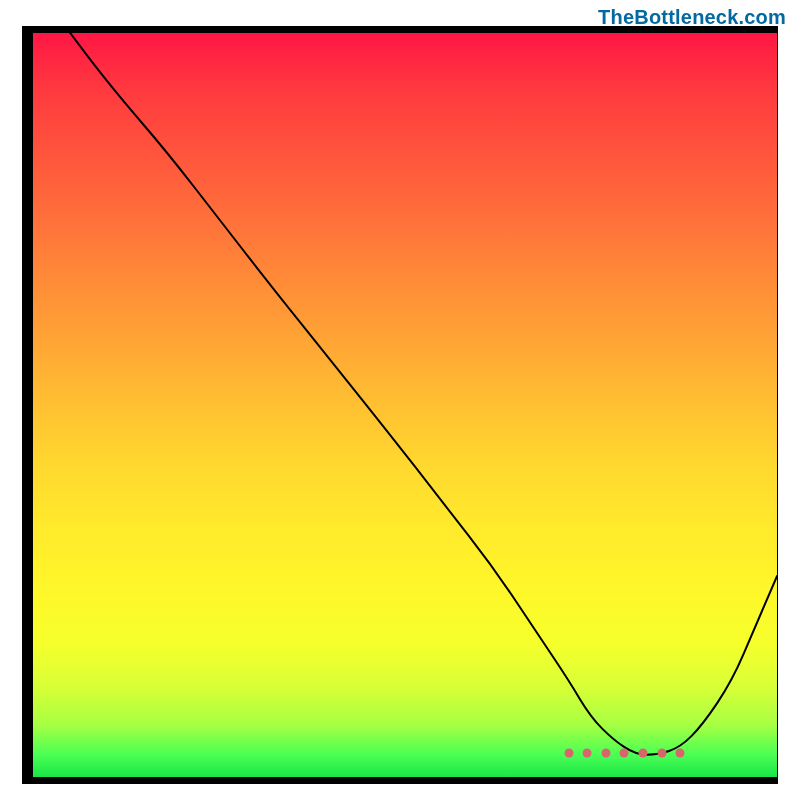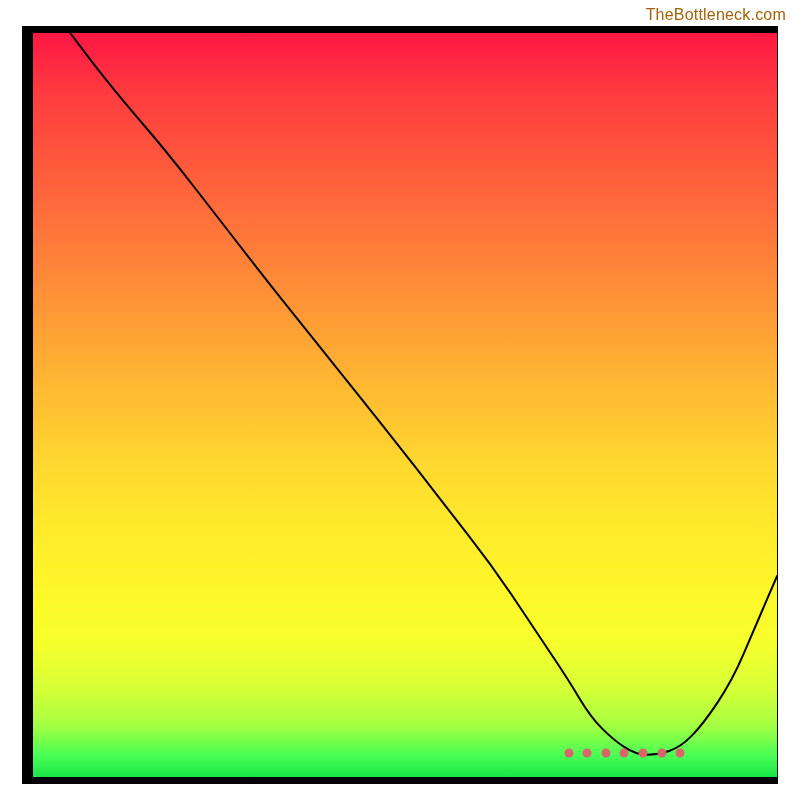--- a/index.html
+++ b/index.html
@@ -1,17 +1,17 @@
 <!DOCTYPE html>
 <html><head>
 <meta charset="utf-8">
 <style>
   html,body{margin:0;padding:0;width:800px;height:800px;background:#fff;font-family:Arial,Helvetica,sans-serif}
   .wrap{position:relative;width:800px;height:800px}
-  .watermark{position:absolute;top:6px;right:14px;color:#a16207;font-size:16px;font-weight:400;letter-spacing:.2px;z-index:5}
+  .watermark{position:absolute;top:6px;right:14px;color:#0369a1;font-size:20px;font-weight:700;letter-spacing:.2px;z-index:5}
   .frame{position:absolute;left:22px;top:26px;width:756px;height:758px;background:#000}
   .plot{position:absolute;left:33px;top:33px;width:744px;height:744px;
         background:linear-gradient(to bottom,
           #ff1744 0%,
           #ff3b3f 8%,
           #ff5a3c 18%,
           #ff7a3a 28%,
           #ff9a36 38%,
           #ffba32 48%,
           #ffd82f 58%,

